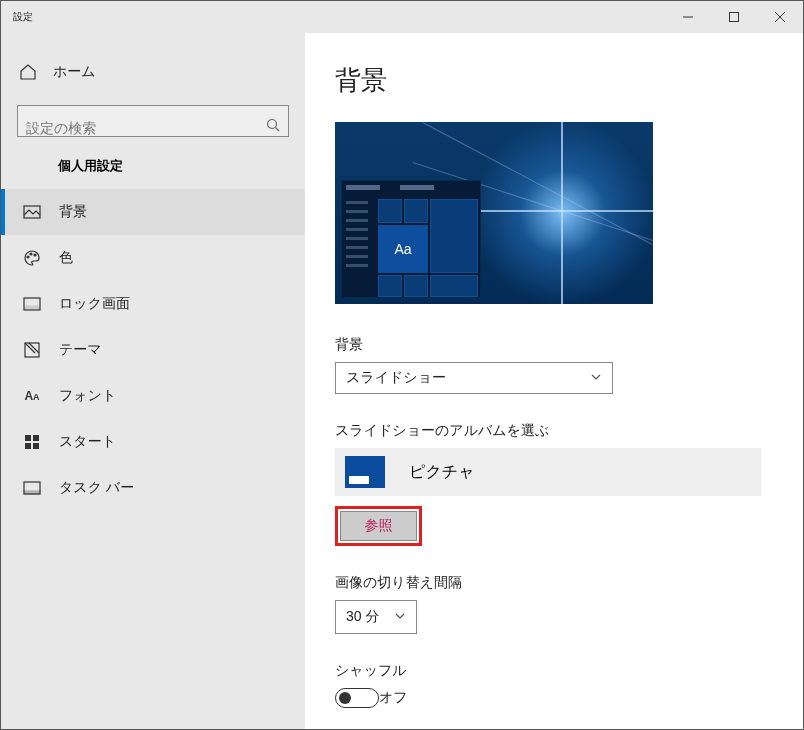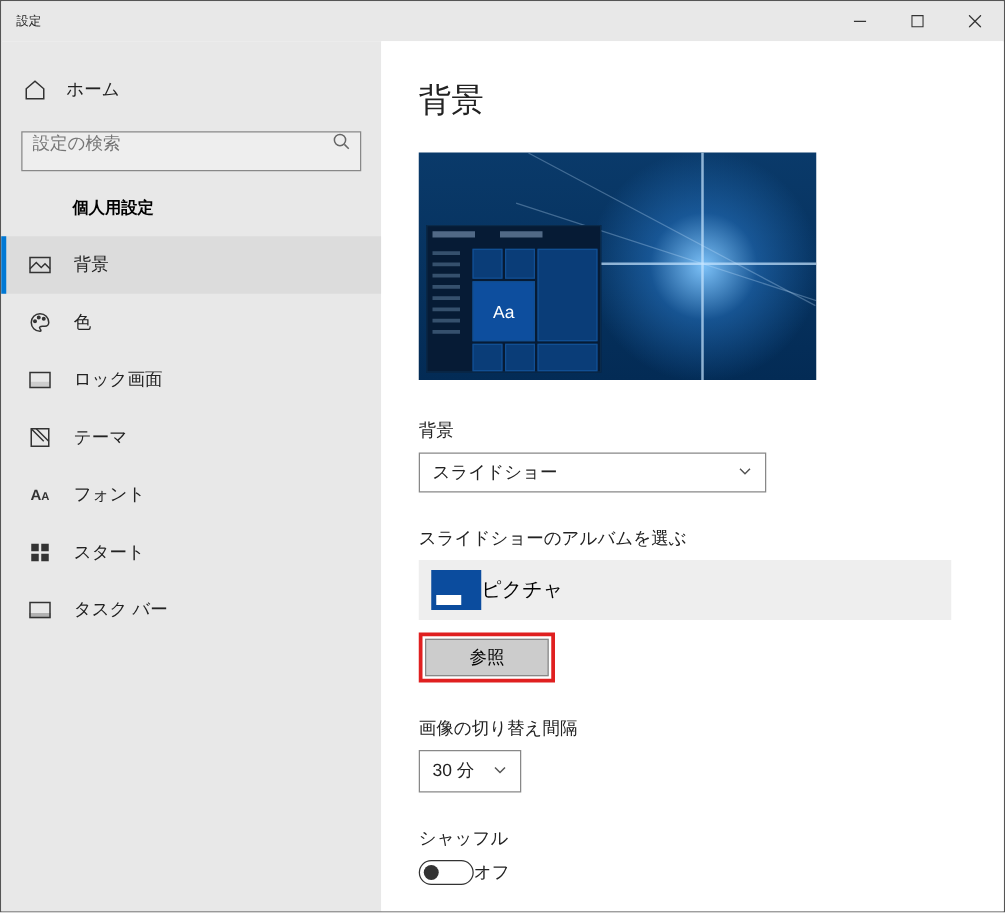--- a/index.html
+++ b/index.html
@@ -28,21 +28,21 @@
   display: flex; flex-direction: column;
 }
 .home-row {
   display: flex; align-items: center; gap: 16px;
   padding: 6px 18px; font-size: 14px; color: #222;
   margin-bottom: 18px;
 }
 .searchbox {
   margin: 0 16px 20px 16px;
   height: 32px; border: 1px solid #888;
-  display: flex; align-items: flex-start;
+  display: flex; align-items: flex-end;
   padding: 0 8px; background: #eee;
 }
 .searchbox input {
   flex: 1; border: none; background: transparent; outline: none;
   font-size: 14px; color: #666;
 }
 .section-label {
   padding: 0 16px; font-size: 13px; font-weight: 600; color: #000000;
   margin-bottom: 14px;
   margin-left: 41px;
@@ -102,35 +102,35 @@
 .preview .tiles .s3 { grid-column: 3; grid-row: 3; }
 .field-label { font-size: 14px; color: #222; margin-bottom: 8px; }
 .dropdown {
   width: 278px; height: 32px; border: 1px solid #888;
   display: flex; align-items: center; padding: 0 10px;
   font-size: 14px; margin-bottom: 28px; color: #222;
 }
 .dropdown .spacer { flex: 1; }
 .album-row {
   height: 48px; background: #eee; display: flex; align-items: center;
-  padding: 0 10px; gap: 0; margin-bottom: 10px;
+  padding: 0 10px; gap: 24px; margin-bottom: 10px;
   width: 426px;
 }
 .album-thumb {
   width: 40px; height: 32px; background: #0b4c9e; position: relative;
 }
 .album-thumb::after {
   content: ""; position: absolute; left: 4px; bottom: 4px; width: 20px; height: 8px; background: #fff;
 }
 .browse-wrap {
   display: inline-block; border: 3px solid #e02020; padding: 2px; margin-bottom: 28px;
 }
 .browse-btn {
-  width: 99px; height: 30px; background: #ccc; border: 1px solid #888;
-  font-size: 14px; color: #000000; display: flex; align-items: center; justify-content: center; text-align: right;
+  width: 77px; height: 30px; background: #ccc; border: 1px solid #888;
+  font-size: 14px; color: #be185d; display: flex; align-items: center; justify-content: center; text-align: right;
 }
 .interval {
   width: 82px; height: 32px; border: 1px solid #888;
   display: flex; align-items: center; padding: 16px 10px;
   font-size: 14px; margin-bottom: 28px; color: #222;
 }
 .interval .spacer { flex: 1; }
 .toggle-row { display: flex; align-items: center; }
 .toggle {
   width: 44px; height: 20px; border: 1px solid #333; border-radius: 10px;

